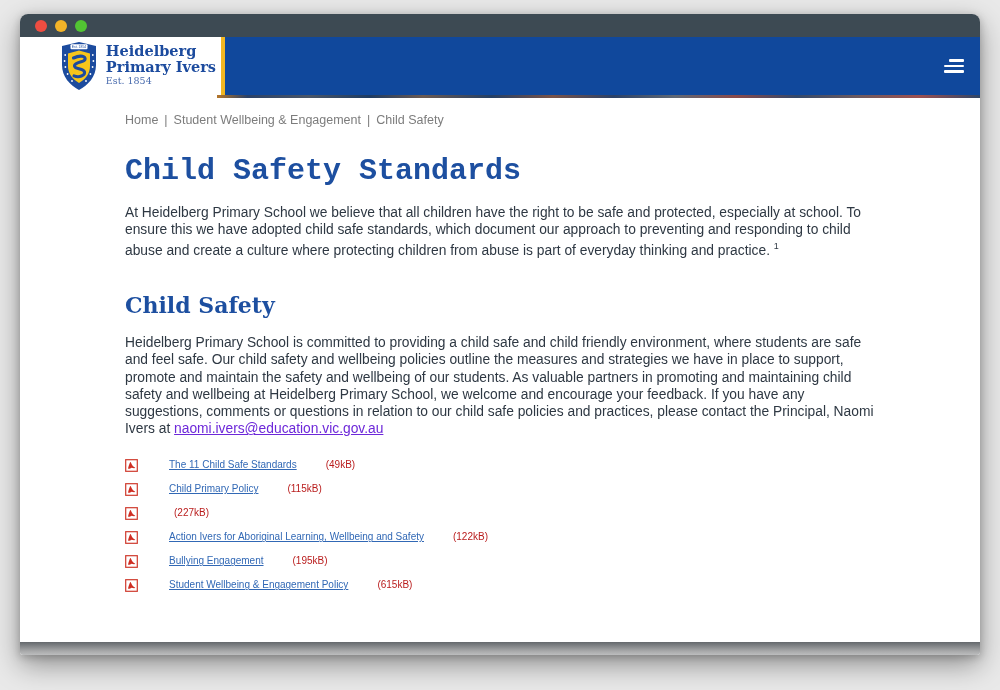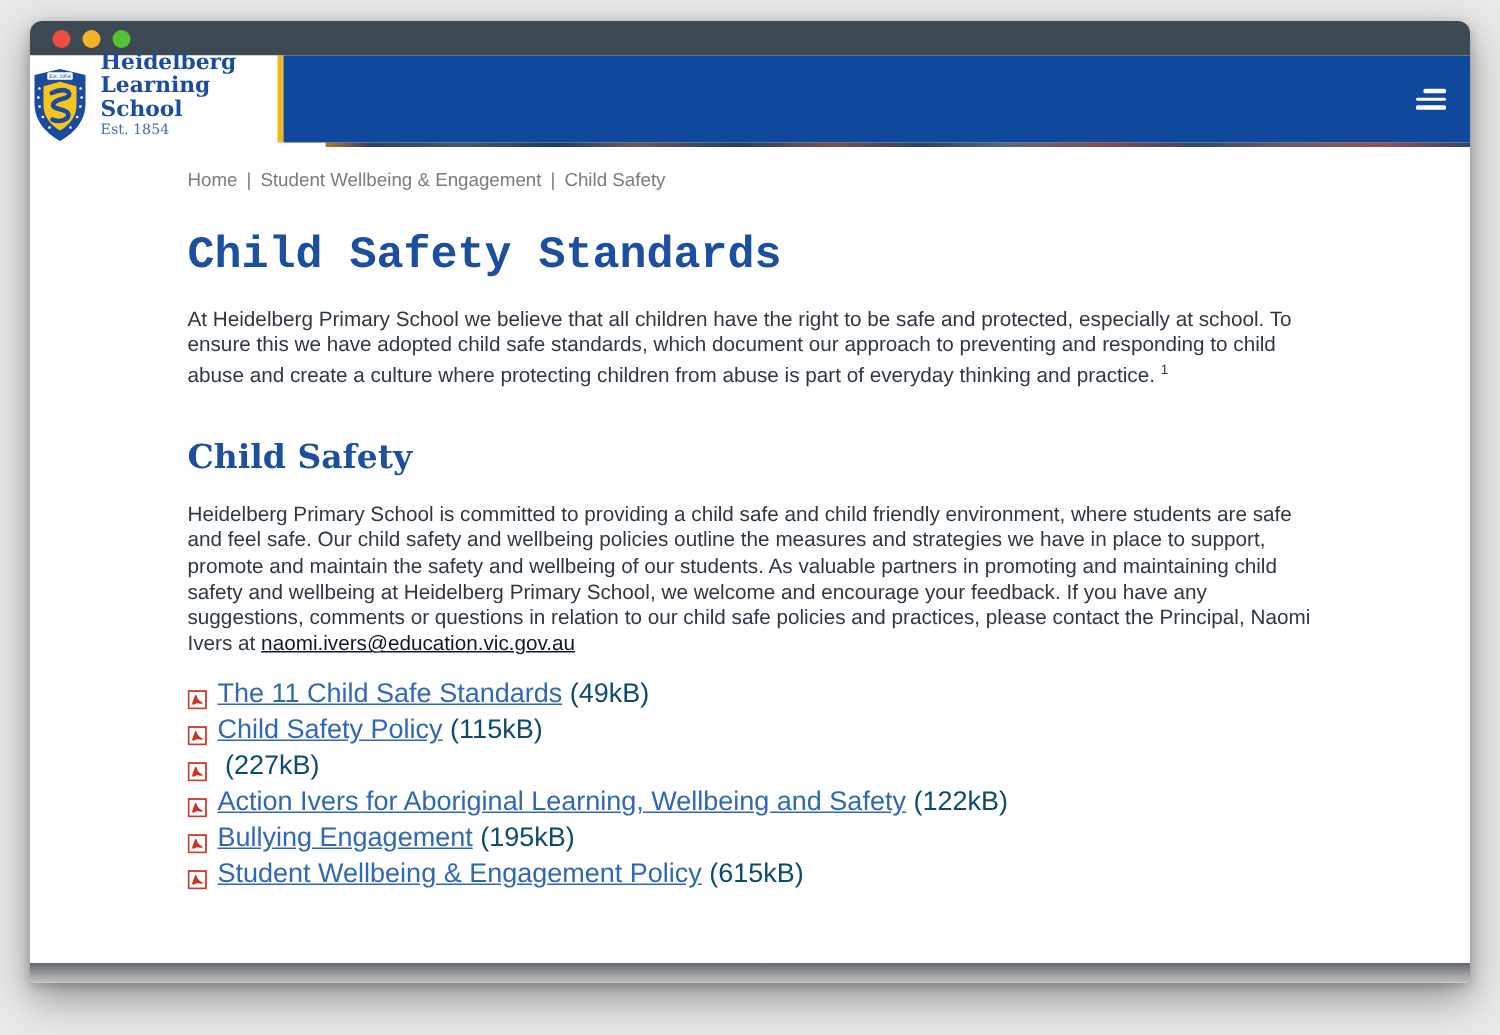--- a/index.html
+++ b/index.html
@@ -19,21 +19,21 @@
     height:23px; background:#3d4a53; display:flex; align-items:center;
     padding-left:15px; gap:8px;
   }
   .light { width:12px; height:12px; border-radius:50%; border:none; padding:0; cursor:default; }
   .light.red { background:#ee4d41; }
   .light.yellow { background:#f3b428; }
   .light.green { background:#52c433; }
 
   .site-header { display:flex; height:58px; }
   .logo-area {
-    width:165px; background:#fff; display:flex; align-items:flex-end;
+    width:201px; background:#fff; display:flex; align-items:center;
     justify-content:flex-end; padding-right:5px; gap:7px; cursor:pointer;
   }
   .shield { width:40px; height:50px; flex:0 0 auto; }
   .school-name {
     font-family:"DejaVu Serif","Liberation Serif",serif;
     color:#1c4b9e; font-weight:bold; font-size:14.5px; line-height:15.5px;
     padding-bottom:2px;
   }
   .school-name .est {
     font-size:9.5px; font-weight:normal; color:#4a6cae; line-height:12px; margin-top:1px;
@@ -69,30 +69,31 @@
   }
   h2.section-heading {
     font-family:"DejaVu Serif","Liberation Serif",serif;
     color:#1d4fa0; font-size:22px; font-weight:bold; margin-top:33px;
   }
   p.body-text {
     margin-top:16px; font-size:13.8px; line-height:17.2px; color:#2e3843;
     max-width:758px;
   }
   p.body-text sup { font-size:9px; }
-  a.inline-link { color:#0f172a; text-decoration:underline; cursor:pointer; }
+  a.inline-link { color:#6d28d9; text-decoration:underline; cursor:pointer; }
 
   ul.doc-list { list-style:none; margin-top:22px; }
   ul.doc-list li {
-    display:flex; align-items:flex-end; margin-bottom:10px; height:14px;
-    font-size:18px;
+    display:flex; align-items:flex-start; margin-bottom:10px; height:14px;
+    font-size:10px;
+    gap:24px;
   }
   .pdf-icon { width:13px; height:13px; margin-right:7px; flex:0 0 auto; cursor:pointer; }
   a.doc-link { color:#3168b5; text-decoration:underline; cursor:pointer; }
-  .doc-size { color:#0c4a6e; margin-left:5px; }
+  .doc-size { color:#b91c1c; margin-left:5px; }
 
   .window-bottom {
     position:absolute; left:0; right:0; bottom:0; height:13px;
     background:linear-gradient(#64686c, #a8a9aa 70%, #bcbdbe);
   }
 </style>
 </head>
 <body>
 
 <div class="window">
@@ -117,21 +118,21 @@
           <circle cx="8.6" cy="33" r="0.9" fill="#fff"></circle>
         <circle cx="33.8" cy="14" r="0.9" fill="#fff"></circle>
           <circle cx="34.4" cy="20" r="0.9" fill="#fff"></circle>
         <circle cx="33.6" cy="26" r="0.9" fill="#fff"></circle>
           <circle cx="31.4" cy="33" r="0.9" fill="#fff"></circle>
         <circle cx="13" cy="40" r="0.9" fill="#fff"></circle>
           <circle cx="27" cy="40" r="0.9" fill="#fff"></circle>
       </svg>
       <div class="school-name">
         <div>Heidelberg</div>
-        <div>Learning School</div>
+        <div>Primary Ivers</div>
         <div class="est">Est. 1854</div>
       </div>
     </div>
     <div class="gold-divider"></div>
     <div class="navbar">
       <button class="hamburger">
         <span></span>
           <span></span>
           <span></span>
       </button>
@@ -161,21 +162,21 @@
             <path d="M3 9.4 C4 6.4 4.9 3.1 5.5 3.1 C6.2 3.1 6 5.2 8 7.2 C9.1 8.2 10.2 8.1 10.2 8.7 C10.2 9.4 8 9.2 6.5 8.7 C5 9.4 4 10.4 3 9.4 Z" fill="#cf2e23"></path>
           </svg>
         <a class="doc-link">The 11 Child Safe Standards</a>
         <span class="doc-size">(49kB)</span>
       </li>
       <li>
         <svg class="pdf-icon" viewBox="0 0 13 13">
             <rect x="0.7" y="0.7" width="11.6" height="11.6" fill="#fff" stroke="#cf3a2d" stroke-width="1.2"></rect>
             <path d="M3 9.4 C4 6.4 4.9 3.1 5.5 3.1 C6.2 3.1 6 5.2 8 7.2 C9.1 8.2 10.2 8.1 10.2 8.7 C10.2 9.4 8 9.2 6.5 8.7 C5 9.4 4 10.4 3 9.4 Z" fill="#cf2e23"></path>
           </svg>
-        <a class="doc-link">Child Safety Policy</a>
+        <a class="doc-link">Child Primary Policy</a>
         <span class="doc-size">(115kB)</span>
       </li>
       <li>
         <svg class="pdf-icon" viewBox="0 0 13 13">
             <rect x="0.7" y="0.7" width="11.6" height="11.6" fill="#fff" stroke="#cf3a2d" stroke-width="1.2"></rect>
             <path d="M3 9.4 C4 6.4 4.9 3.1 5.5 3.1 C6.2 3.1 6 5.2 8 7.2 C9.1 8.2 10.2 8.1 10.2 8.7 C10.2 9.4 8 9.2 6.5 8.7 C5 9.4 4 10.4 3 9.4 Z" fill="#cf2e23"></path>
           </svg>
         <span class="doc-size">(227kB)</span>
       </li>
       <li>

